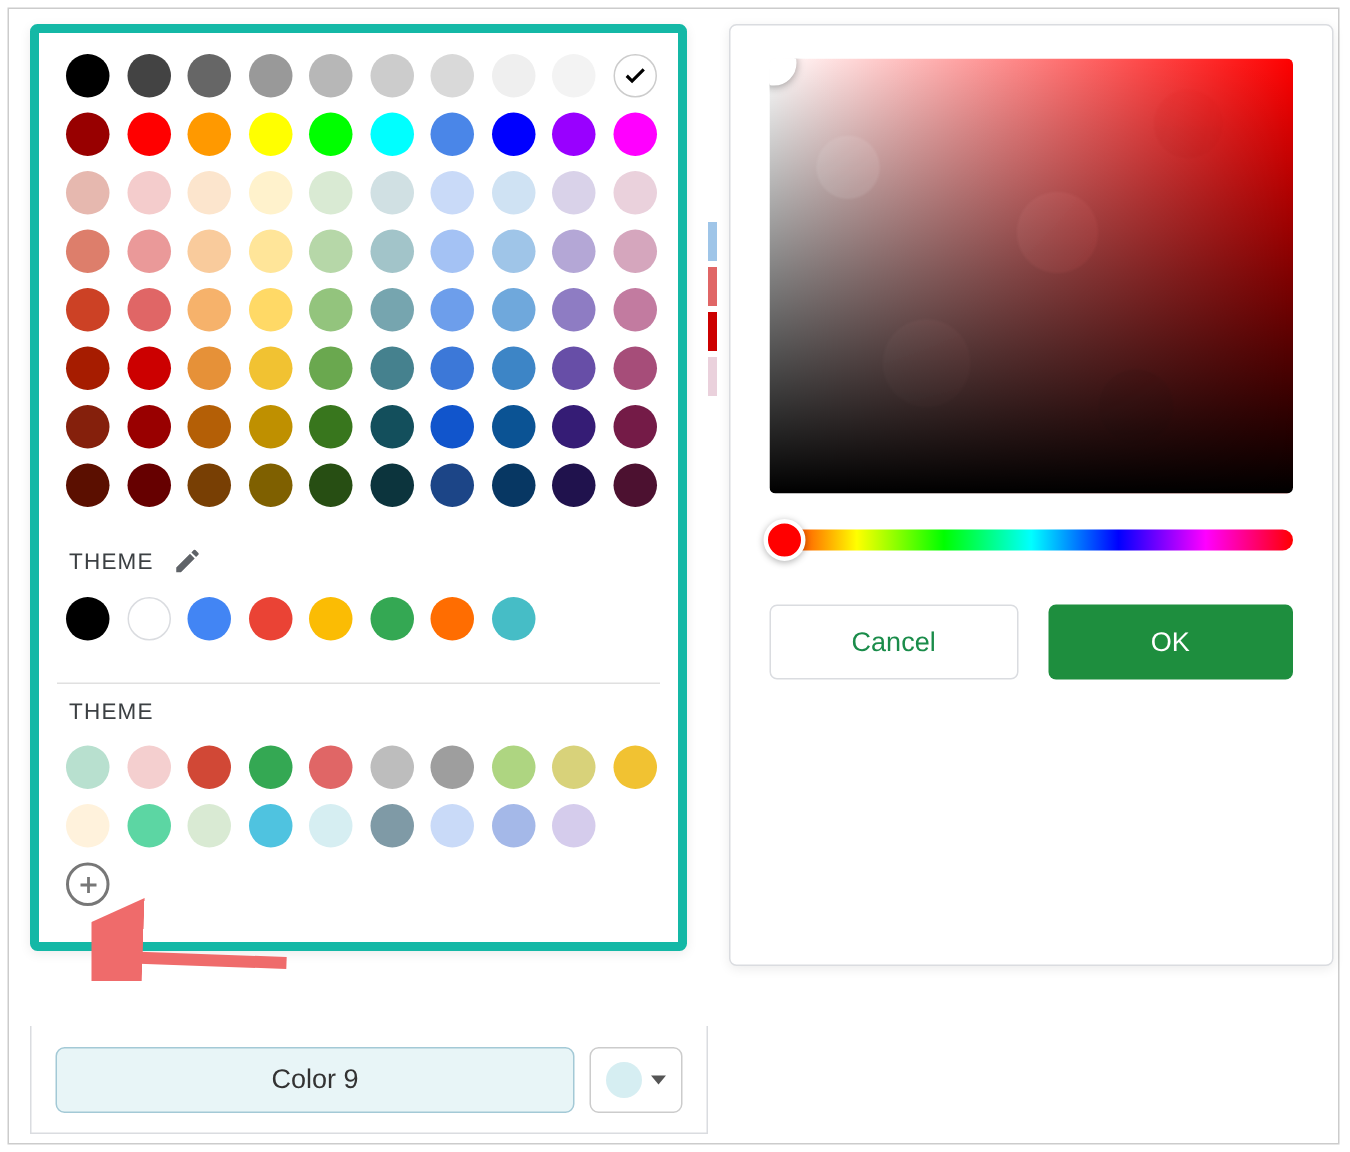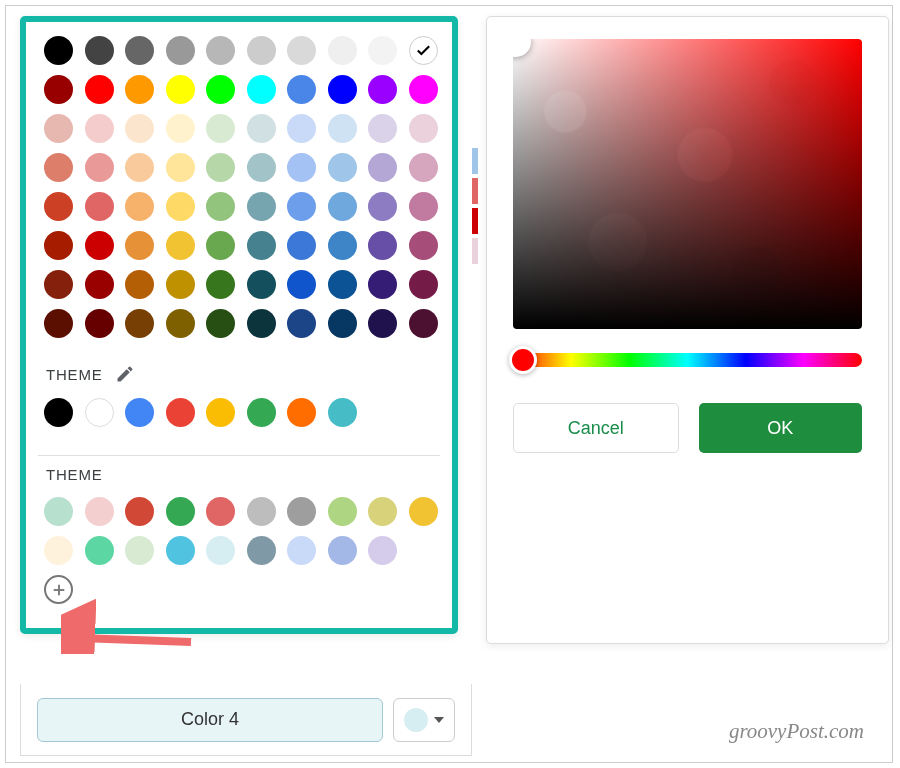--- a/index.html
+++ b/index.html
@@ -246,21 +246,21 @@
     <defs>
         <marker id="ah" markerWidth="10" markerHeight="10" refX="2" refY="5" orient="auto">
           <path d="M0,0 L10,5 L0,10 z" fill="#ef6b6b"></path>
         </marker>
       </defs>
     <line x1="130" y1="48" x2="18" y2="44" stroke="#ef6b6b" stroke-width="8" marker-end="url(#ah)"></line>
   </svg>
 
   <div class="picker-bar">
     <div class="picker-btn">
-      <span>Color 4</span>
+      <span>Color 9</span>
     </div>
     <div class="picker-swatch">
       <div class="mini-circ" id="mini-circ" style="background: rgb(214, 238, 242);"></div>
       <div class="caret"></div>
     </div>
   </div>
 
   <div class="right-panel">
     <div class="sv-area">
       <div class="sv-mosaic"></div>
@@ -272,14 +272,13 @@
     <div class="btn-row">
       <div class="btn btn-cancel">
           <span>Cancel</span>
         </div>
       <div class="btn btn-ok">
           <span>OK</span>
         </div>
     </div>
   </div>
 
-  <div class="watermark">groovyPost.com</div>
 </div>
 
 </body></html>

